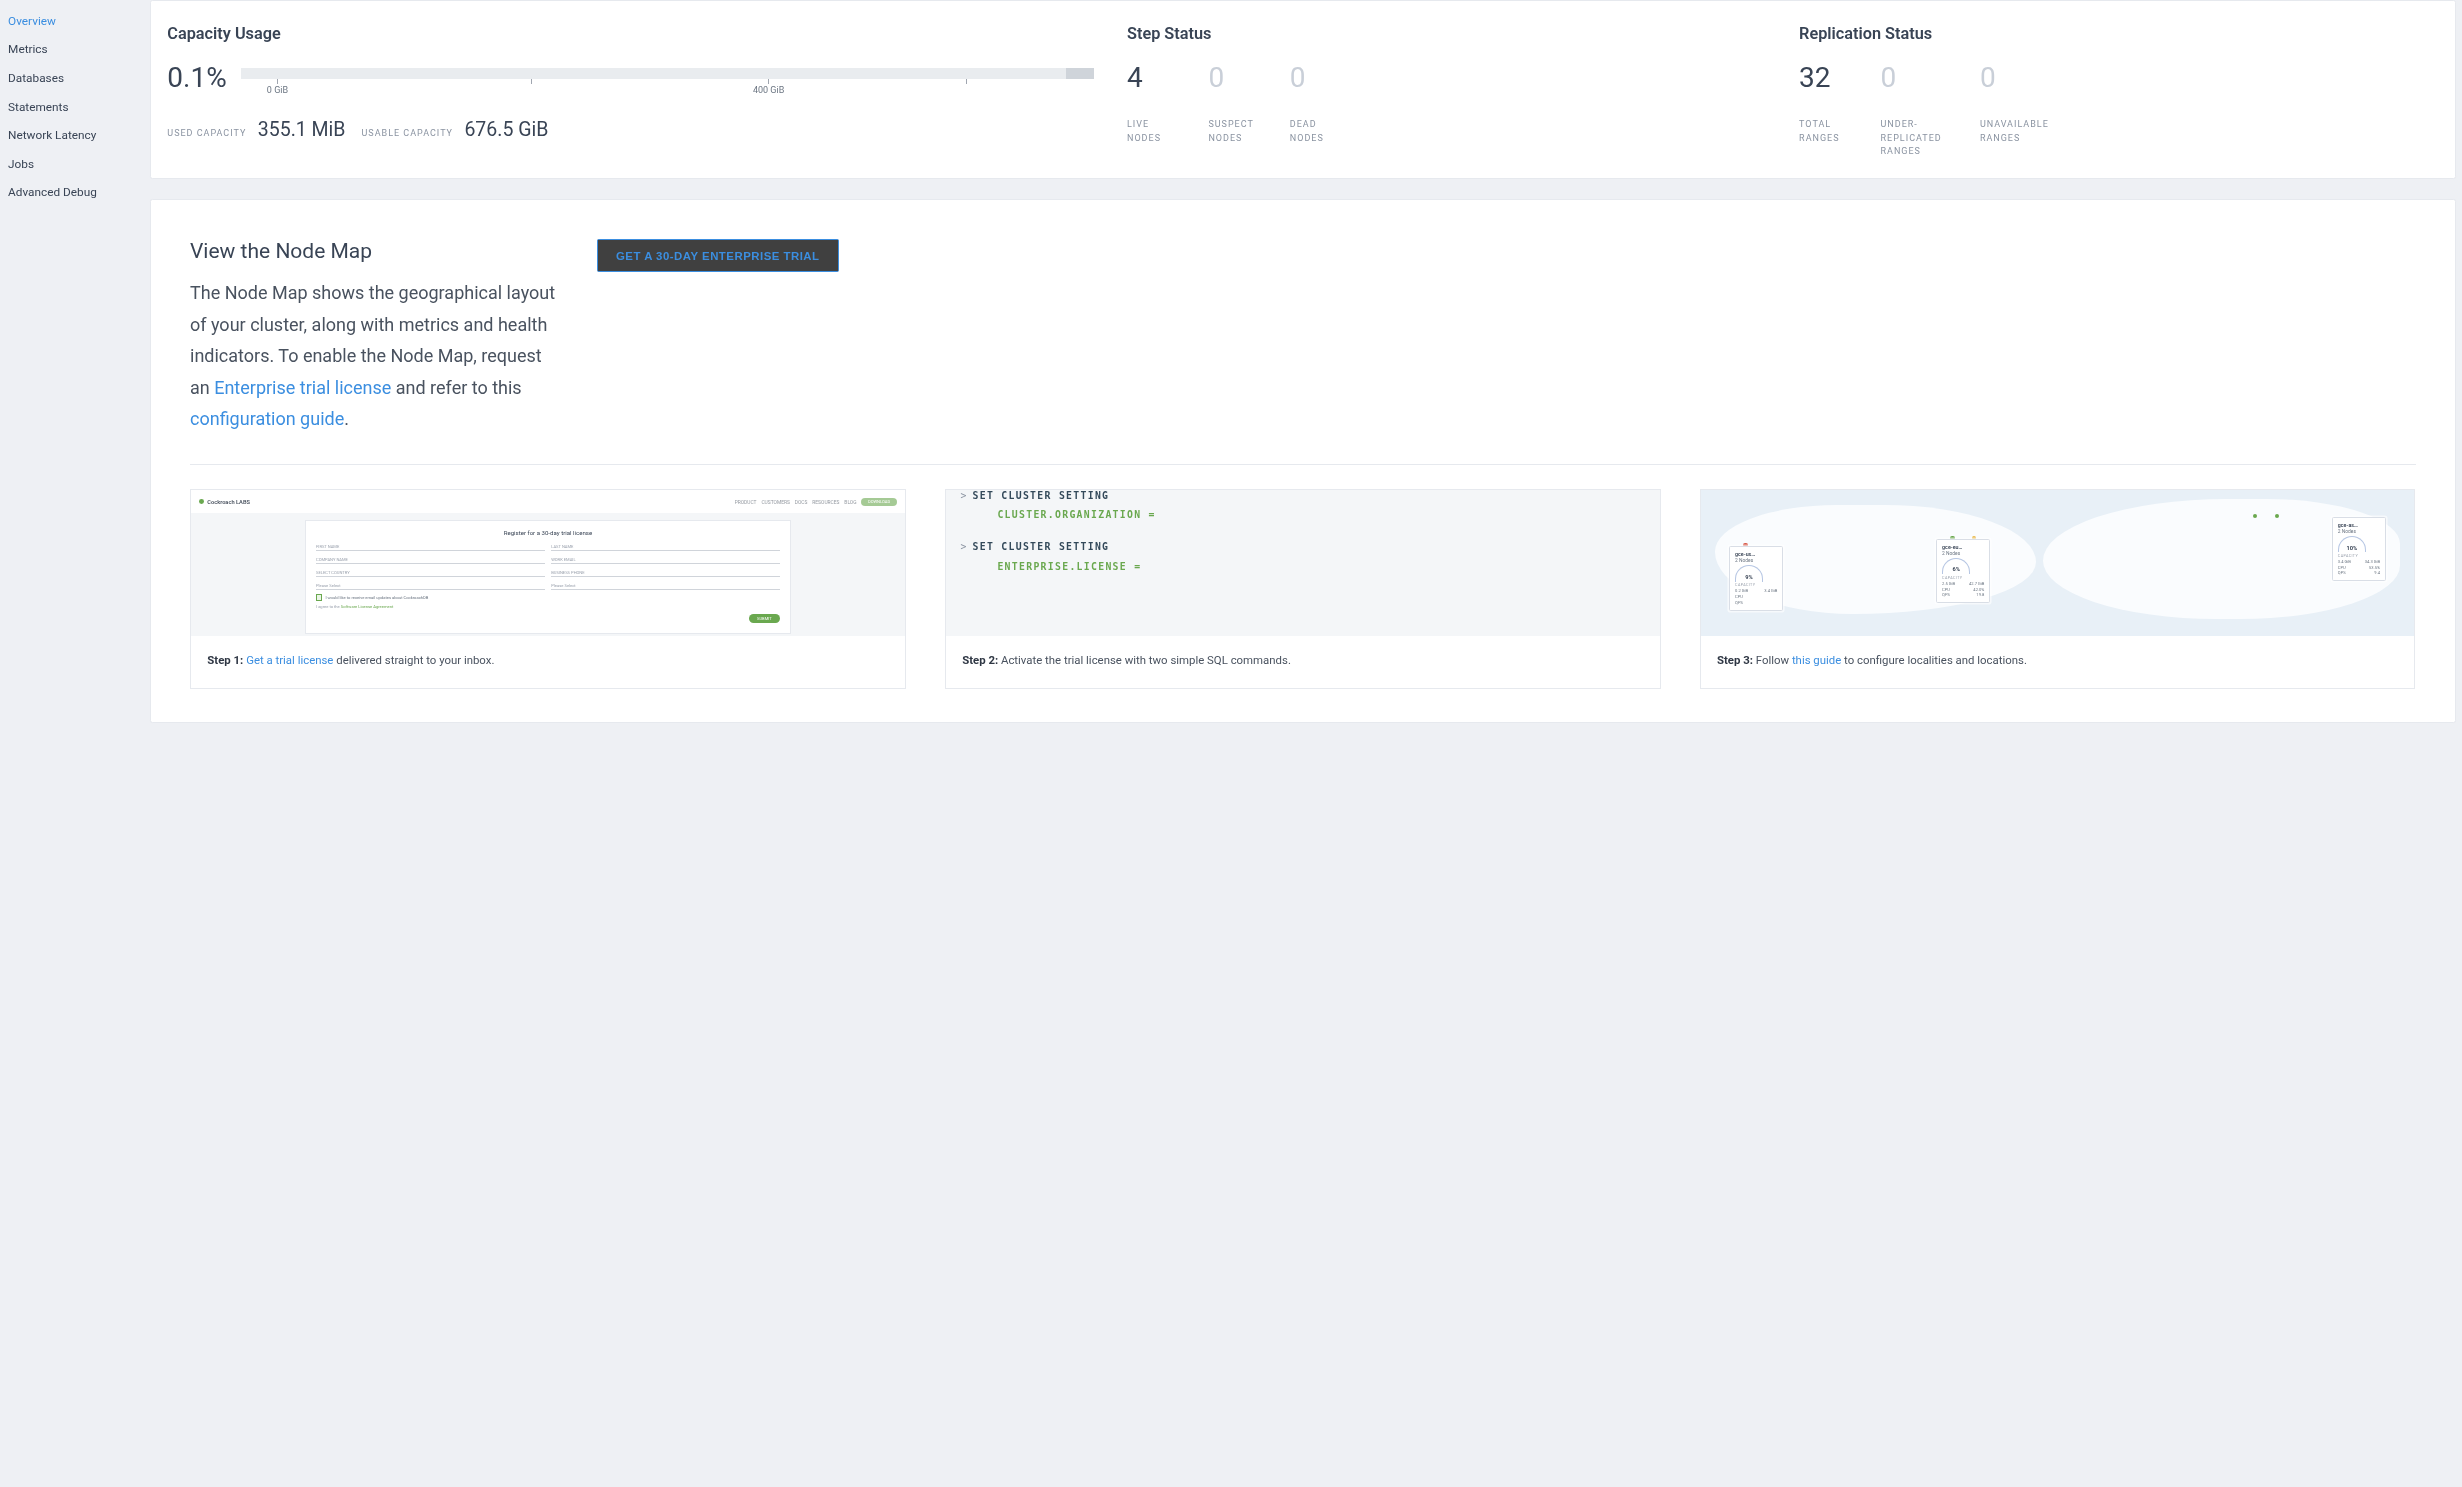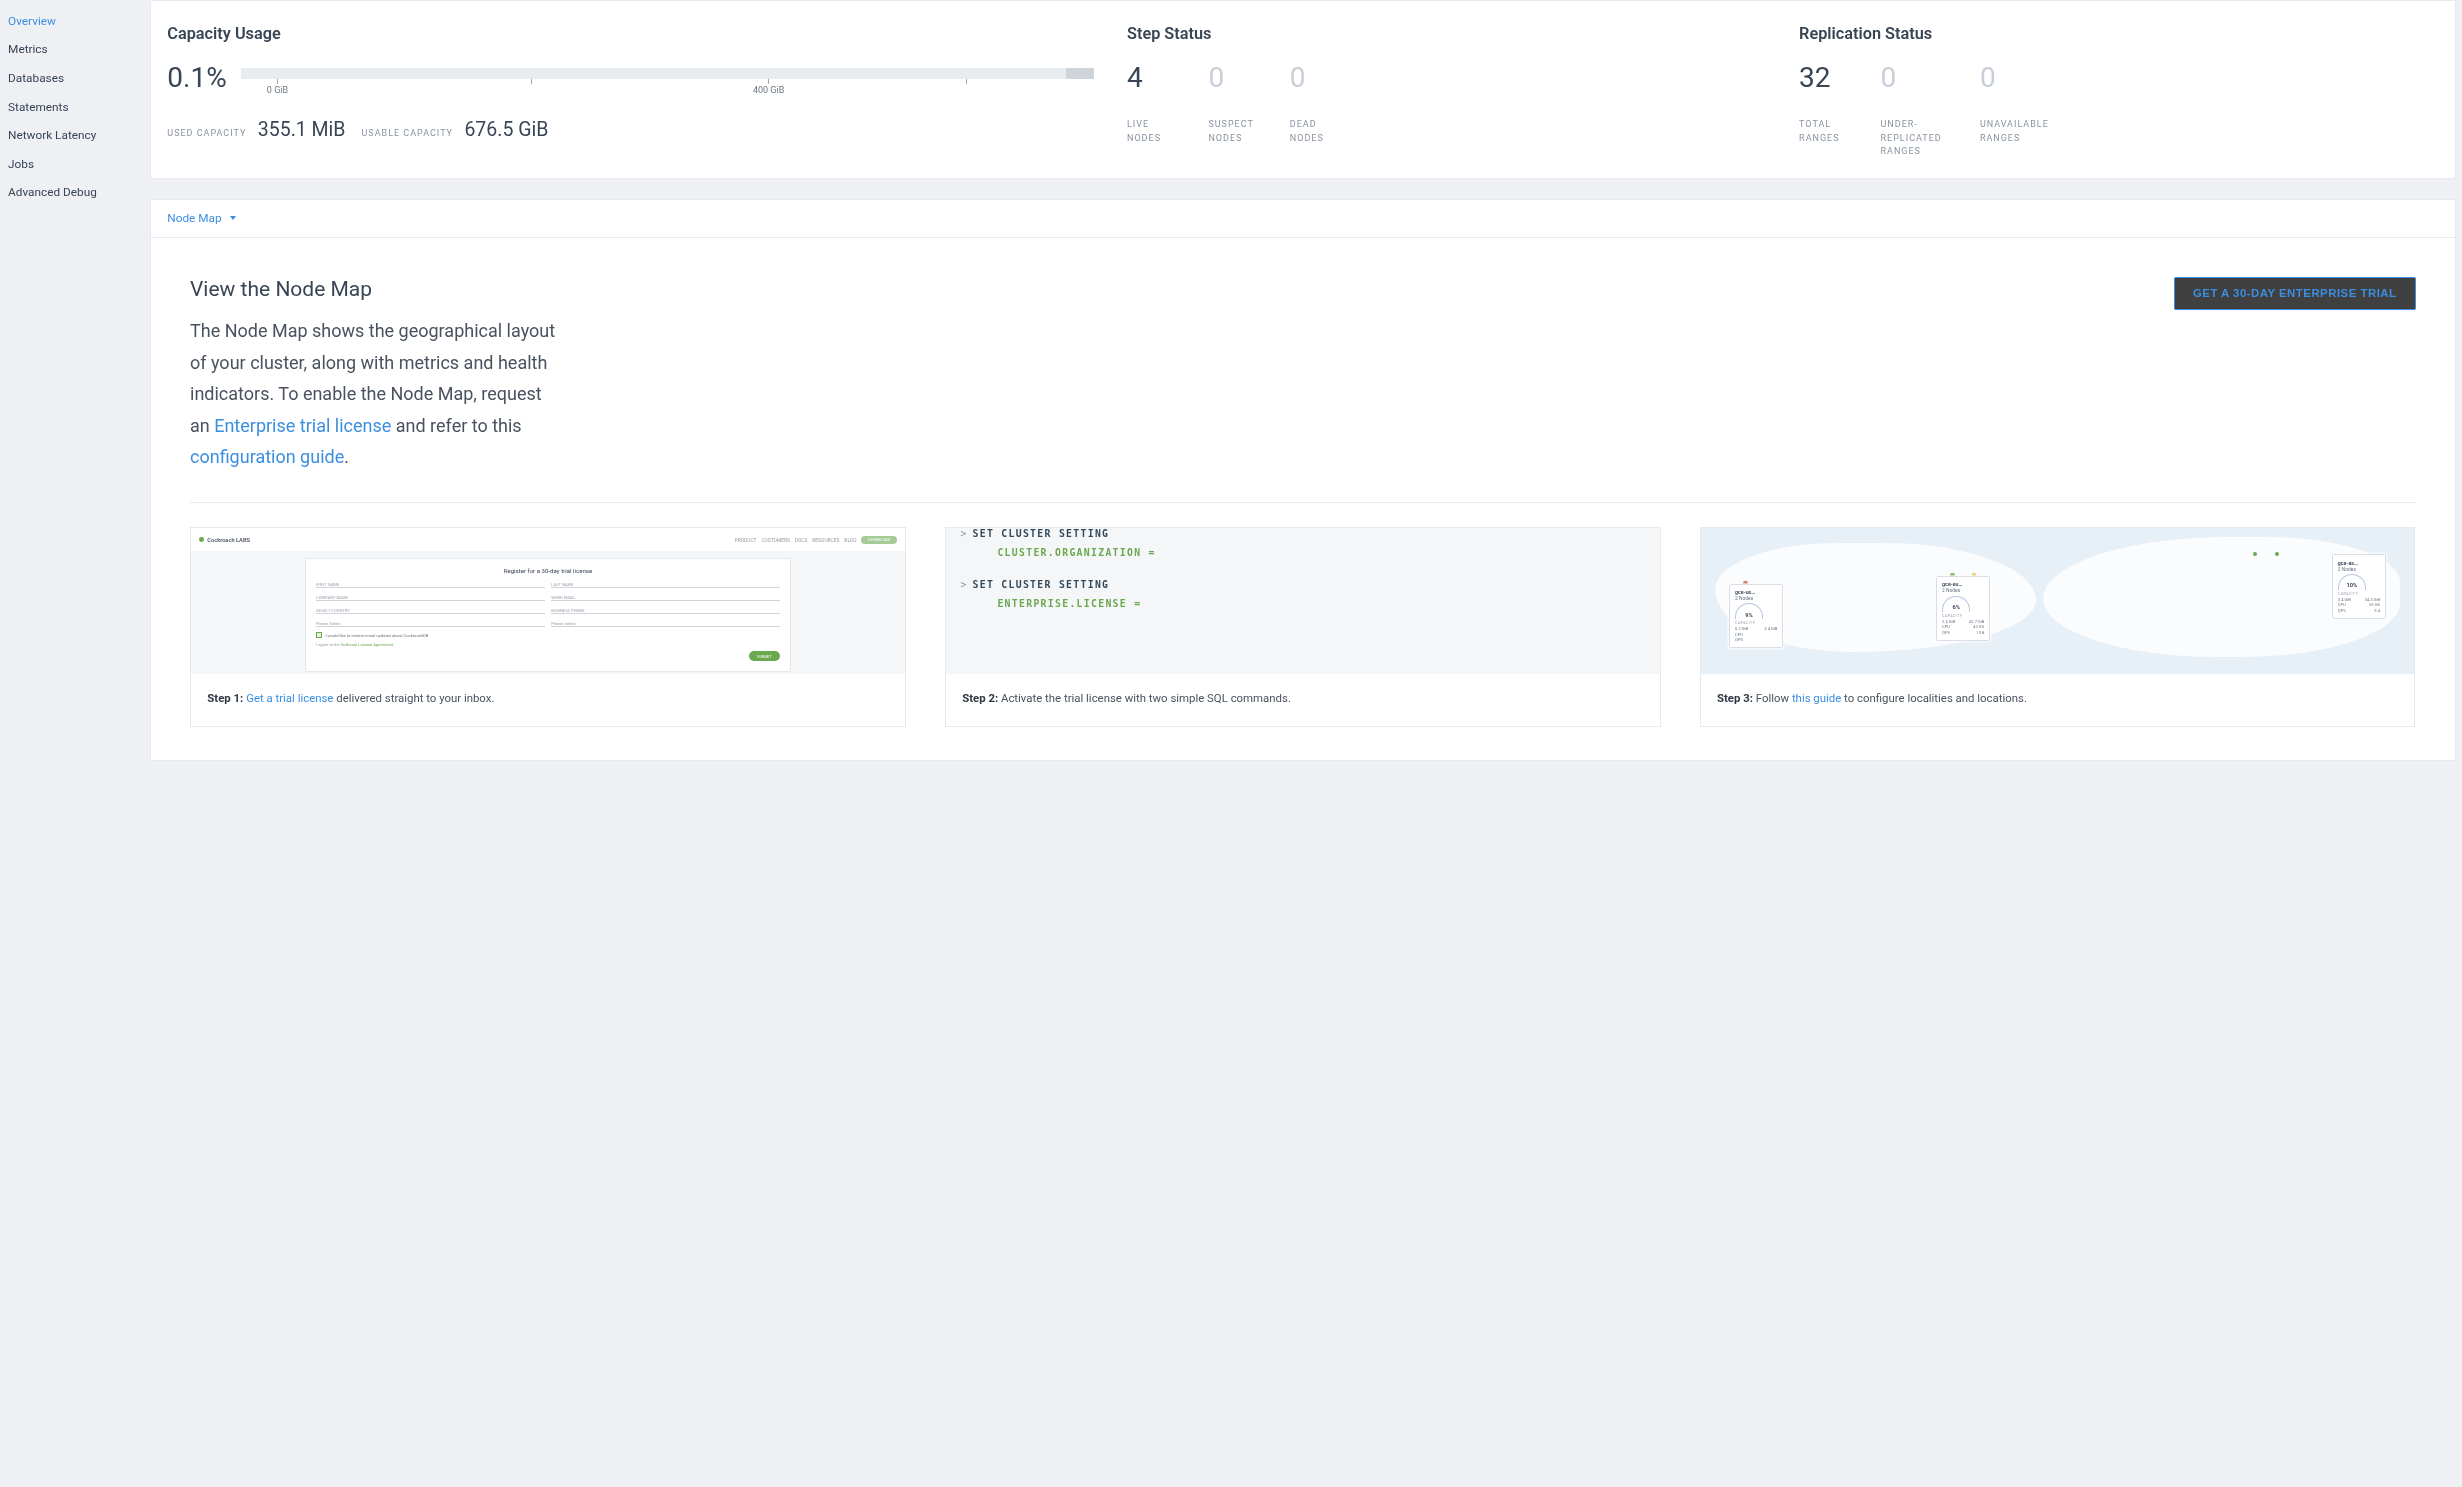--- a/index.html
+++ b/index.html
@@ -90,21 +90,21 @@
     border-bottom: 0.8px solid #e6e9ee;
     color:#3b8ee0;
     display:flex; align-items:center; gap:8.1px;
     font-size:11.8px;
   }
   .caret-down {
     width:0; height:0; border-left:3.3px solid transparent; border-right:3.3px solid transparent;
     border-top:4.1px solid #3b8ee0;
   }
   .nodemap-body { padding: 39px 39px 33px 39px; }
-  .nm-head { display:flex; justify-content:space-between; align-items:flex-start; gap:33px; }
+  .nm-head { display:flex; justify-content:flex-start; align-items:flex-start; gap:33px; }
   .nm-title { font-size: 21px; font-weight:400; color:#394455; margin-bottom: 14.6px;}
   .nm-desc { max-width: 374px; line-height:1.75; color:#49525f; font-size:18px;}
   .nm-desc a { color:#3b8ee0; text-decoration:none; }
   .trial-btn {
     border:0.8px solid #3b8ee0; color:#3b8ee0; background:#404040;
     padding: 9.8px 18px; font-size: 11.4px; letter-spacing:0.5px; font-weight:600;
     border-radius:1.6px; cursor:pointer; white-space:nowrap;
   }
   .nm-divider { border:none; border-top:0.8px solid #e6e9ee; margin: 29px 0 24.4px; }
   .steps { display:flex; gap: 39px; }
@@ -240,24 +240,20 @@
           </div>
           <div class="stat-block">
             <div class="stat-num zero">0</div>
             <div class="stat-label" style="width:75px">UNAVAILABLE RANGES</div>
           </div>
         </div>
       </div>
     </section>
 
     <section class="panel">
-      <div class="nodemap-header">
-        <span>Node Map</span>
-        <span class="caret-down"></span>
-      </div>
 
       <div class="nodemap-body">
         <div class="nm-head">
           <div>
             <h2 class="nm-title">View the Node Map</h2>
             <p class="nm-desc">
               <span>The Node Map shows the geographical layout of your cluster, along with metrics and health indicators. To enable the Node Map, request an </span><a href="#">Enterprise trial license</a><span> and refer to this </span><a href="#">configuration guide</a><span>.</span>
             </p>
           </div>
           <button class="trial-btn">GET A 30-DAY ENTERPRISE TRIAL</button>

